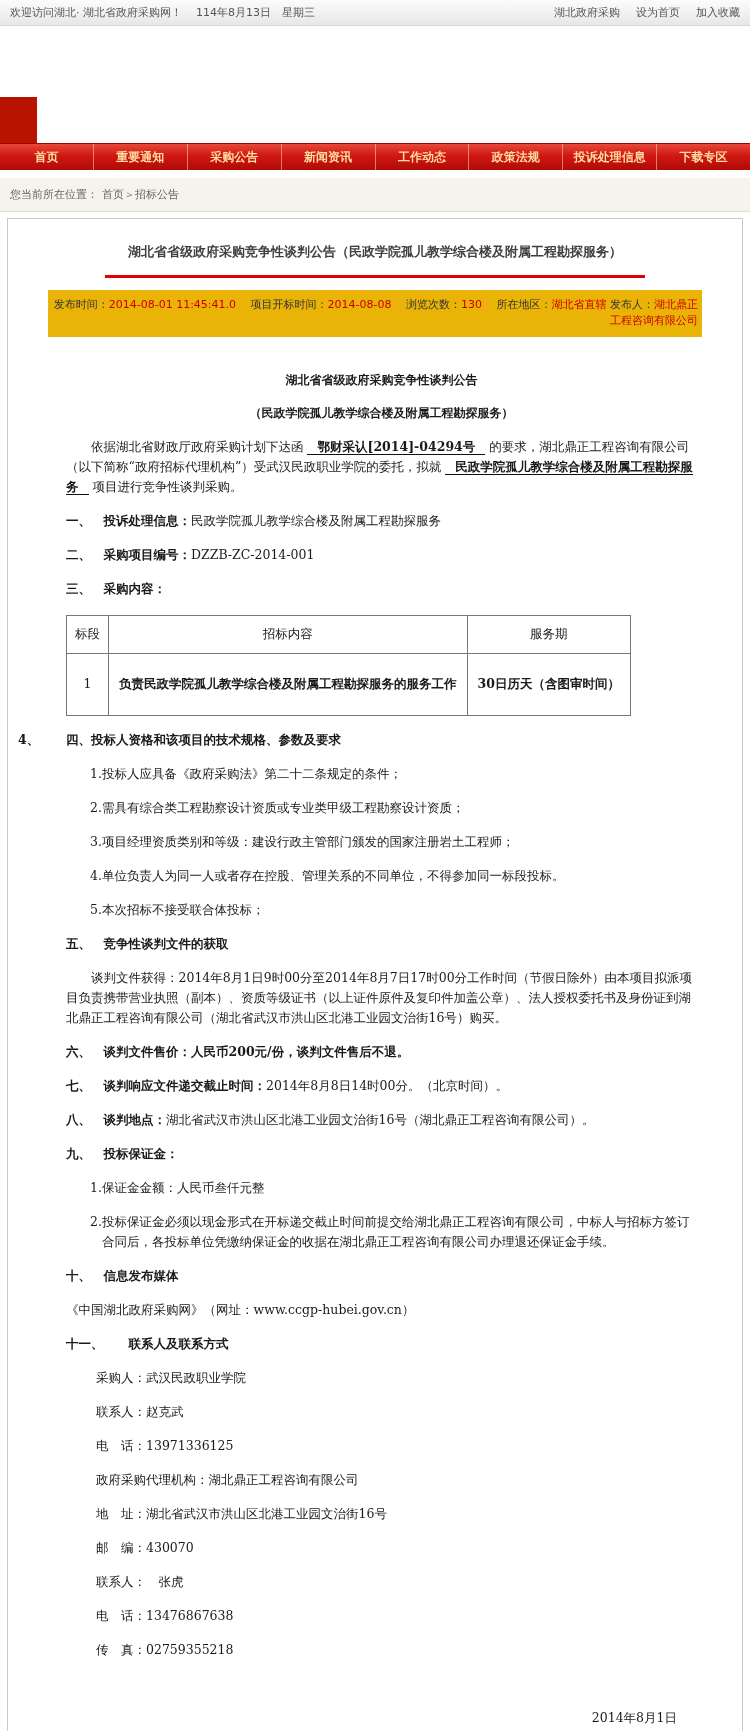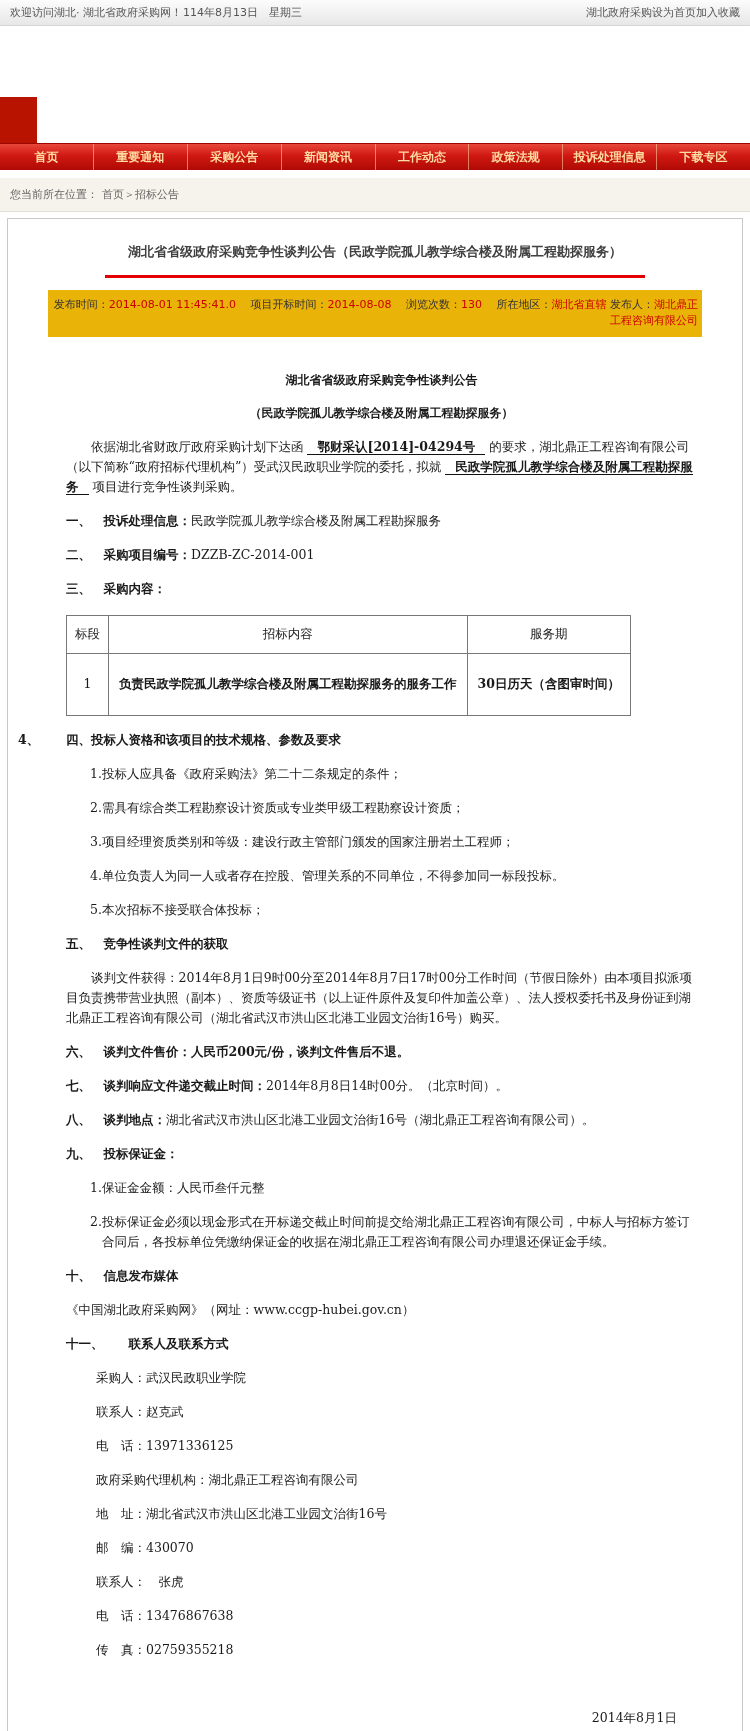--- a/index.html
+++ b/index.html
@@ -2,22 +2,22 @@
 <html><head>
 <meta charset="utf-8">
 <style>
   * { margin:0; padding:0; box-sizing:border-box; }
   html,body { width:750px; background:#fff; }
   body { font-family:"DejaVu Sans", sans-serif; color:#333; }
 
   
   .topbar { height:26px; background:linear-gradient(#fcfcfc,#e7e7e7); border-bottom:1px solid #d5d5d5;
             display:flex; align-items:center; justify-content:space-between; padding:0 10px; font-size:11px; color:#555; }
-  .topbar-left { display:flex; gap:1px; align-items:center; }
-  .topbar-right { display:flex; gap:0; align-items:center; }
+  .topbar-left { display:flex; gap:14px; align-items:center; }
+  .topbar-right { display:flex; gap:16px; align-items:center; }
   .topbar-right span { cursor:pointer; }
 
   
   .banner { height:117px; background:#fff; position:relative; }
   .banner-redblock { position:absolute; left:0; bottom:0; width:37px; height:46px; background:#b81300; }
 
   
   .nav { height:27px; background:linear-gradient(180deg,#e8473a 0%,#d01812 45%,#b00a05 100%);
          border-top:1px solid #9c0500; display:flex; }
   .nav-item { flex:1; display:flex; align-items:center; justify-content:center;

